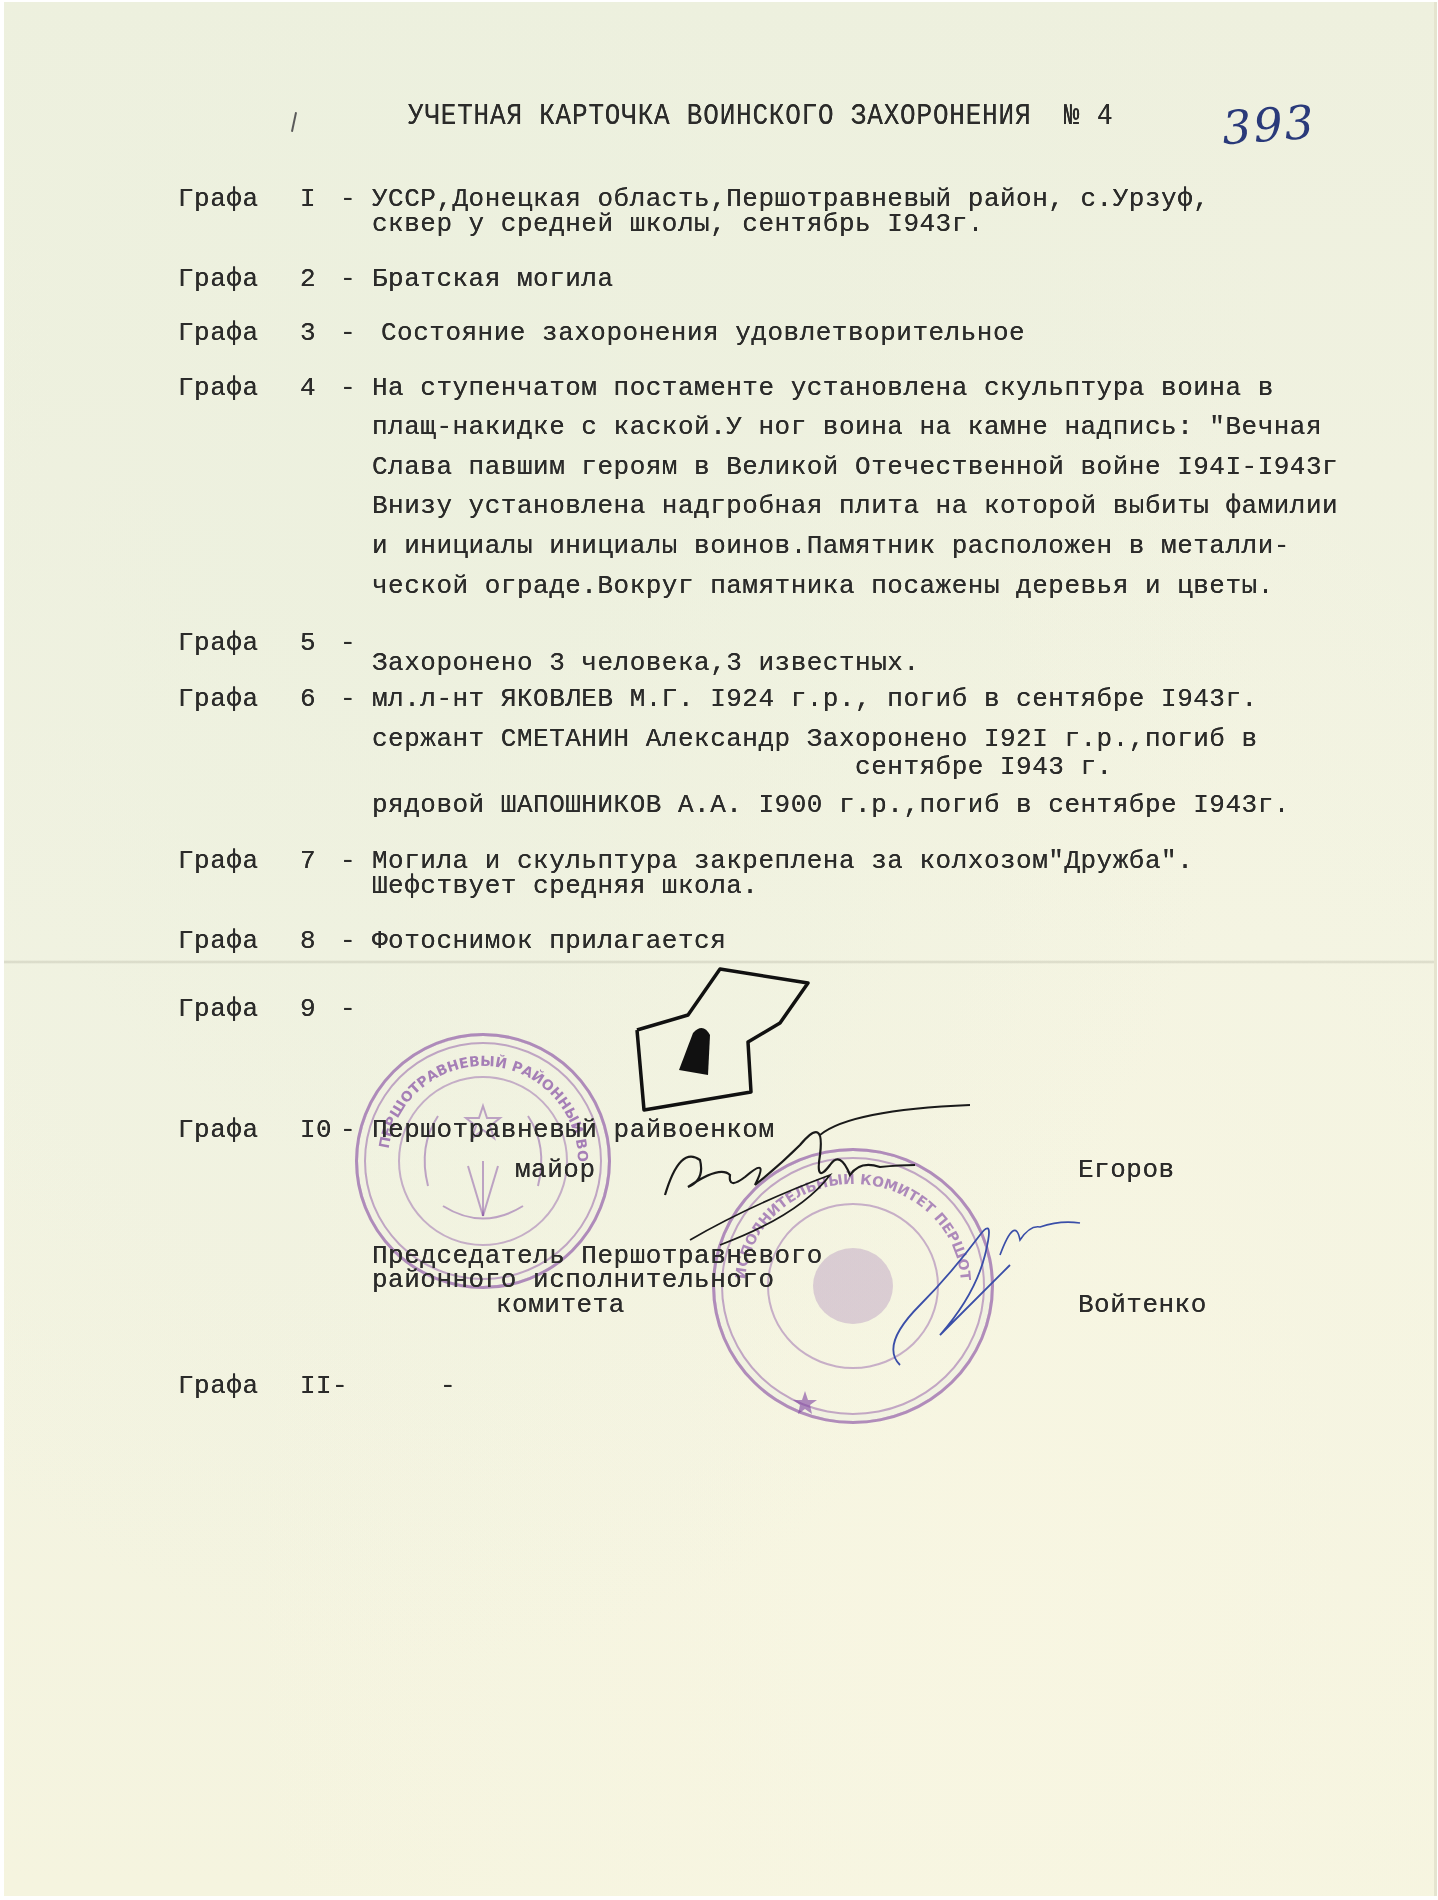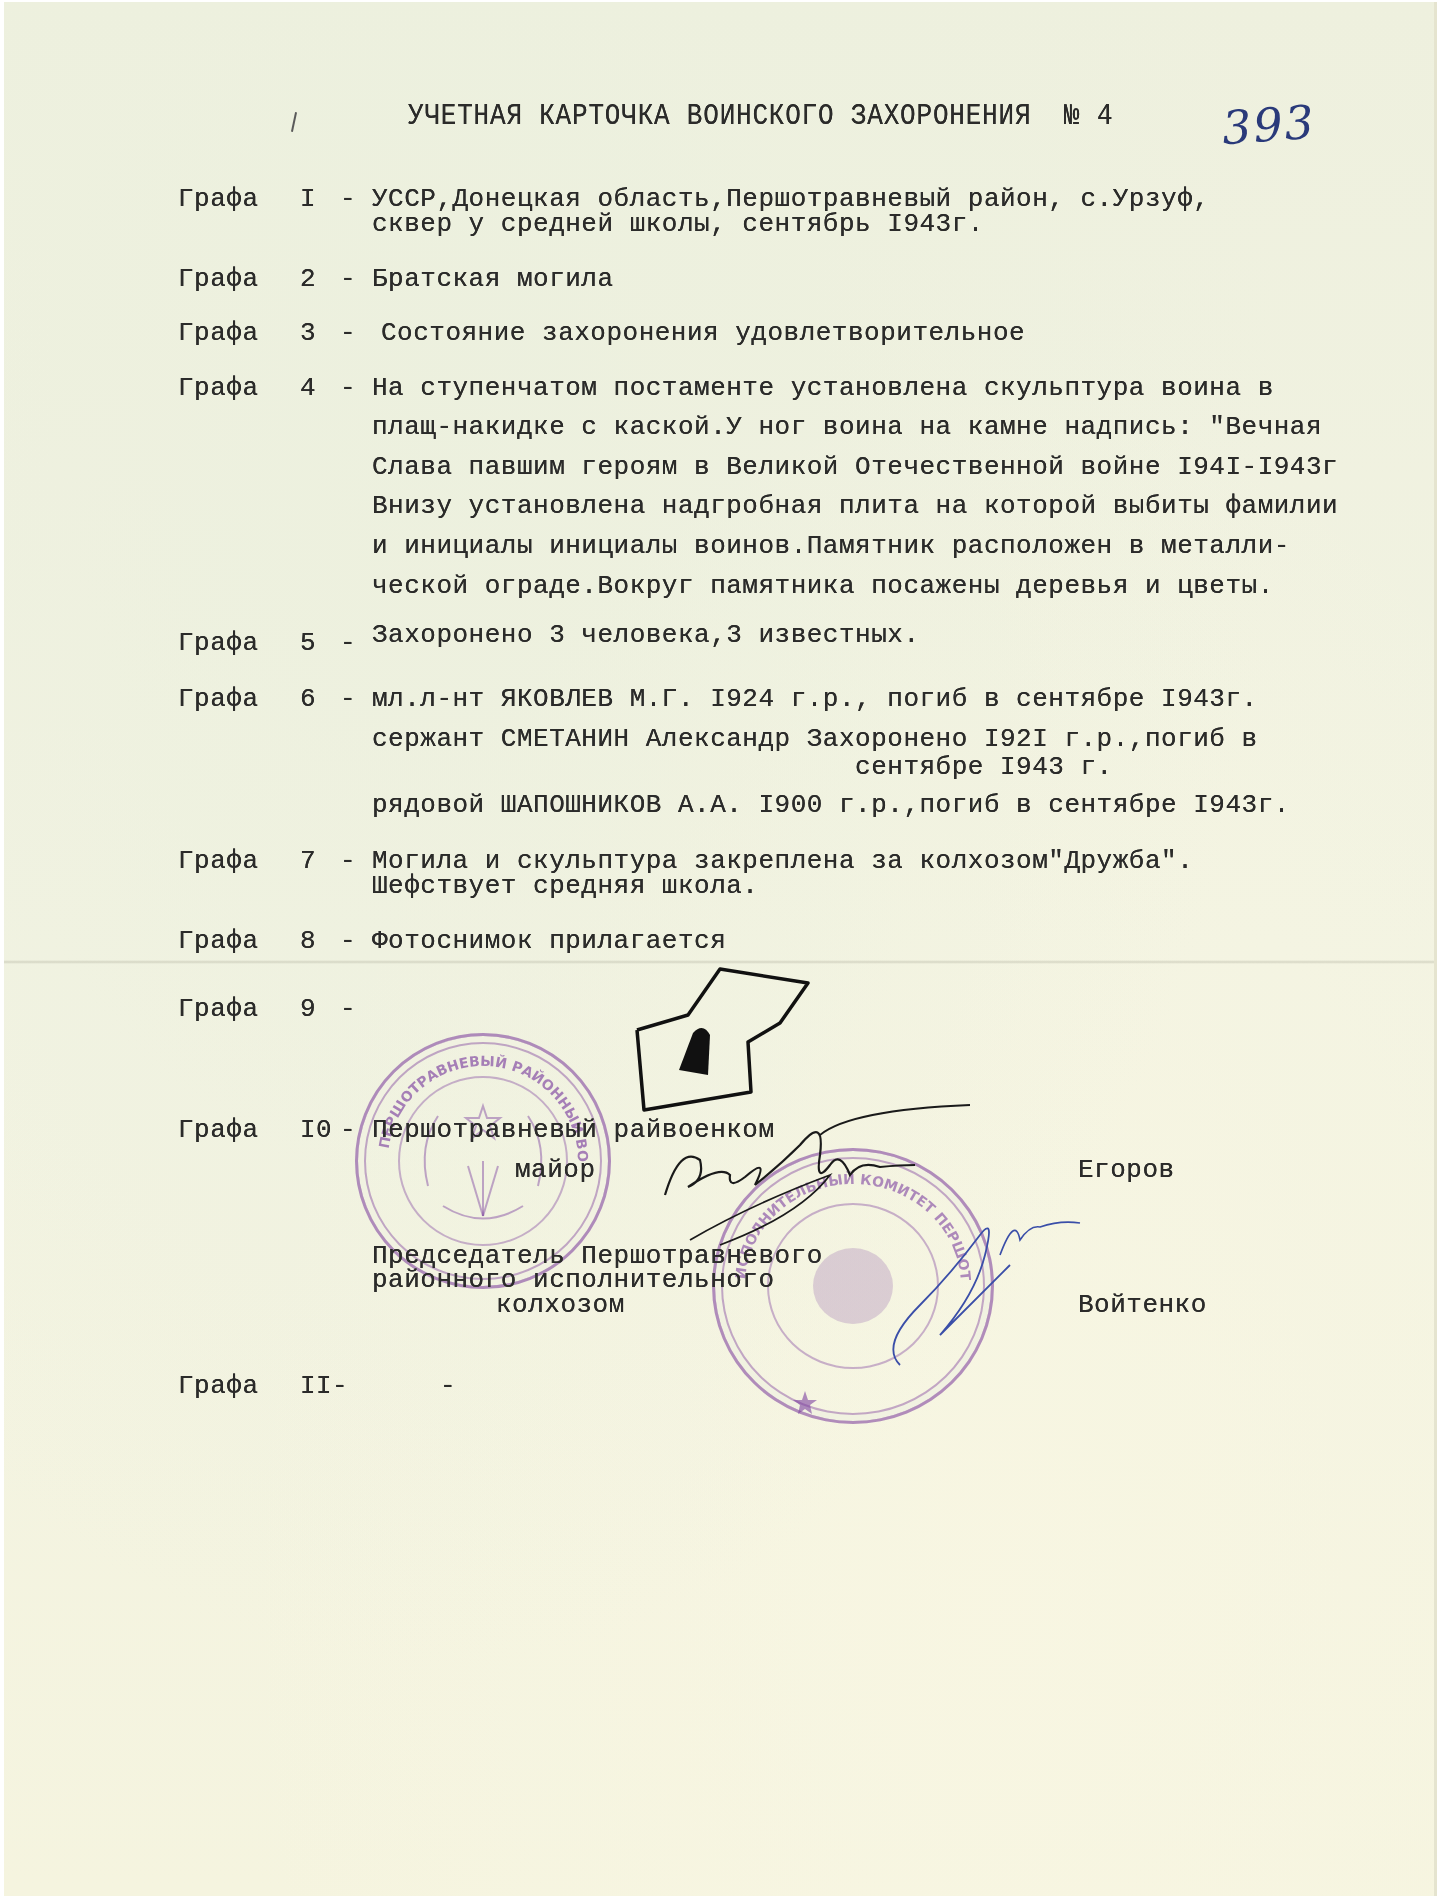--- a/index.html
+++ b/index.html
@@ -143,21 +143,21 @@
   <div class="typed row-text" style="top:454px;">Слава павшим героям в Великой Отечественной войне I94I-I943г</div>
   <div class="typed row-text" style="top:493px;">Внизу установлена надгробная плита на которой выбиты фамилии</div>
   <div class="typed row-text" style="top:533px;">и инициалы инициалы воинов.Памятник расположен в металли-</div>
   <div class="typed row-text" style="top:573px;">ческой ограде.Вокруг памятника посажены деревья и цветы.</div>
 </div>
 
 <div>
   <div class="typed row-label" style="top:630px;">Графа</div>
   <div class="typed row-num" style="top:630px;">5</div>
   <div class="typed row-dash" style="top:630px;">-</div>
-  <div class="typed row-text" style="top:622px;text-align:right;">Захоронено 3 человека,3 известных.</div>
+  <div class="typed row-text" style="top:650px;text-align:right;">Захоронено 3 человека,3 известных.</div>
 </div>
 
 <div>
   <div class="typed row-label" style="top:686px;">Графа</div>
   <div class="typed row-num" style="top:686px;">6</div>
   <div class="typed row-dash" style="top:686px;">-</div>
   <div class="typed row-text" style="top:686px;">мл.л-нт ЯКОВЛЕВ М.Г. I924 г.р., погиб в сентябре I943г.</div>
   <div class="typed row-text" style="top:726px;">сержант СМЕТАНИН Александр Захоронено I92I г.р.,погиб в</div>
   <div class="typed row-text" style="top:754px;">                              сентябре I943 г.</div>
   <div class="typed row-text" style="top:792px;text-align:center;">рядовой ШАПОШНИКОВ А.А. I900 г.р.,погиб в сентябре I943г.</div>
@@ -235,21 +235,21 @@
   <svg width="330" height="140" viewBox="0 0 330 140">
     <path d="M15,90 Q30,40 50,55 Q55,75 38,82 Q70,60 80,70 Q78,85 95,72 Q120,50 105,80 Q130,60 150,40 Q175,10 170,50 Q165,80 180,60 Q190,45 200,70 Q210,55 230,62 Q250,60 265,60" fill="none" stroke="#1a1a1a" stroke-width="2.2"></path>
     <path d="M170,30 Q200,5 320,0" fill="none" stroke="#1a1a1a" stroke-width="1.8"></path>
     <path d="M40,135 Q100,100 180,70 Q150,110 70,140" fill="none" stroke="#1a1a1a" stroke-width="1.8"></path>
   </svg>
 </div>
 
 <div>
   <div class="typed" style="left:372px; top:1243px;">Председатель Першотравневого</div>
   <div class="typed" style="left:372px; top:1267px;">районного исполнительного</div>
-  <div class="typed" style="left:496px; top:1292px;">колхозом</div>
+  <div class="typed" style="left:496px; top:1292px;">комитета</div>
   <div class="typed" style="left:1078px; top:1292px;">Войтенко</div>
 </div>
 
 <div class="signature" style="left:860px; top:1195px;">
   <svg width="240" height="180" viewBox="0 0 240 180">
     <path d="M40,170 Q20,150 60,110 Q90,80 120,40 Q135,20 125,60 Q115,100 80,140 Q130,90 150,70" fill="none" stroke="#3a4ea8" stroke-width="1.8"></path>
     <path d="M140,60 Q155,20 160,45 Q170,30 180,32 Q200,25 220,28" fill="none" stroke="#3a4ea8" stroke-width="1.6"></path>
   </svg>
 </div>
 

